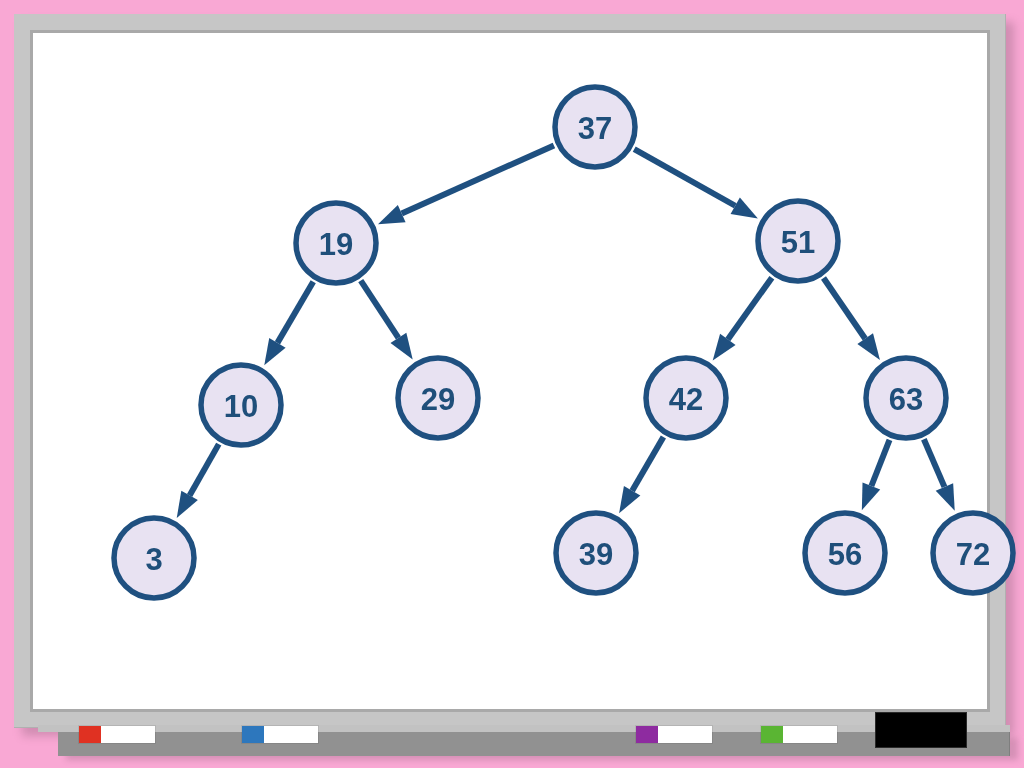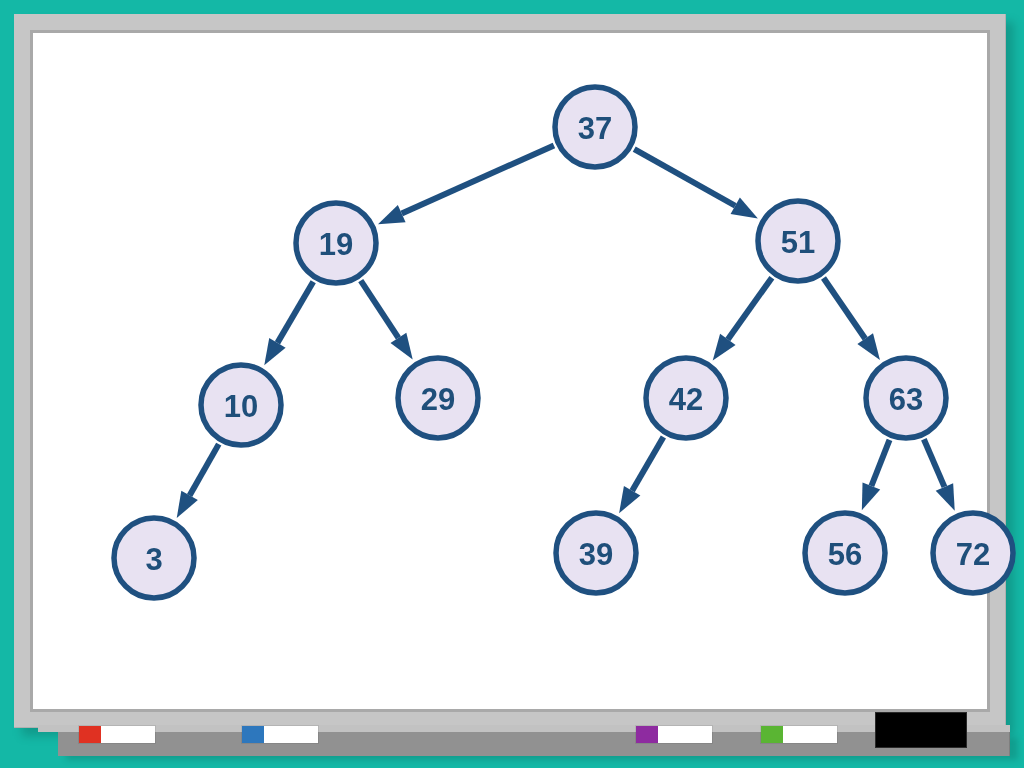--- a/index.html
+++ b/index.html
@@ -10,21 +10,21 @@
     height: 768px;
     overflow: hidden;
     background: #ffffff;
     font-family: "Liberation Sans", sans-serif;
   }
 
   #scene {
     position: relative;
     width: 1024px;
     height: 768px;
-    background: #14b8a6;
+    background: #f9a8d4;
   }
 
   
   .board-shadow {
     position: absolute;
     left: 22px;
     top: 22px;
     width: 992px;
     height: 714px;
     background: rgba(0,0,0,0.16);

